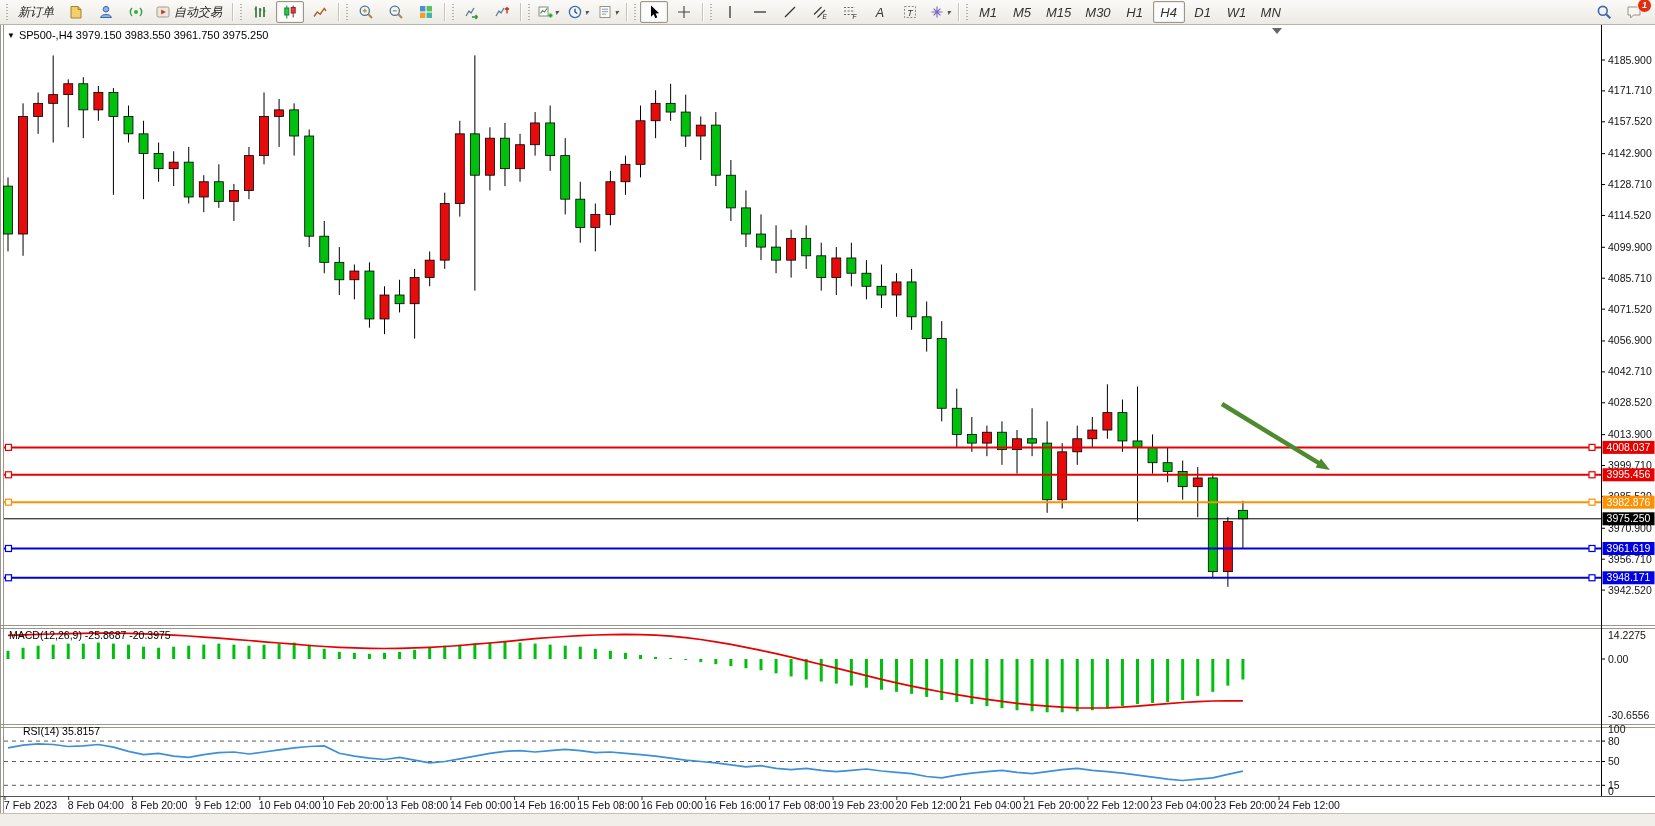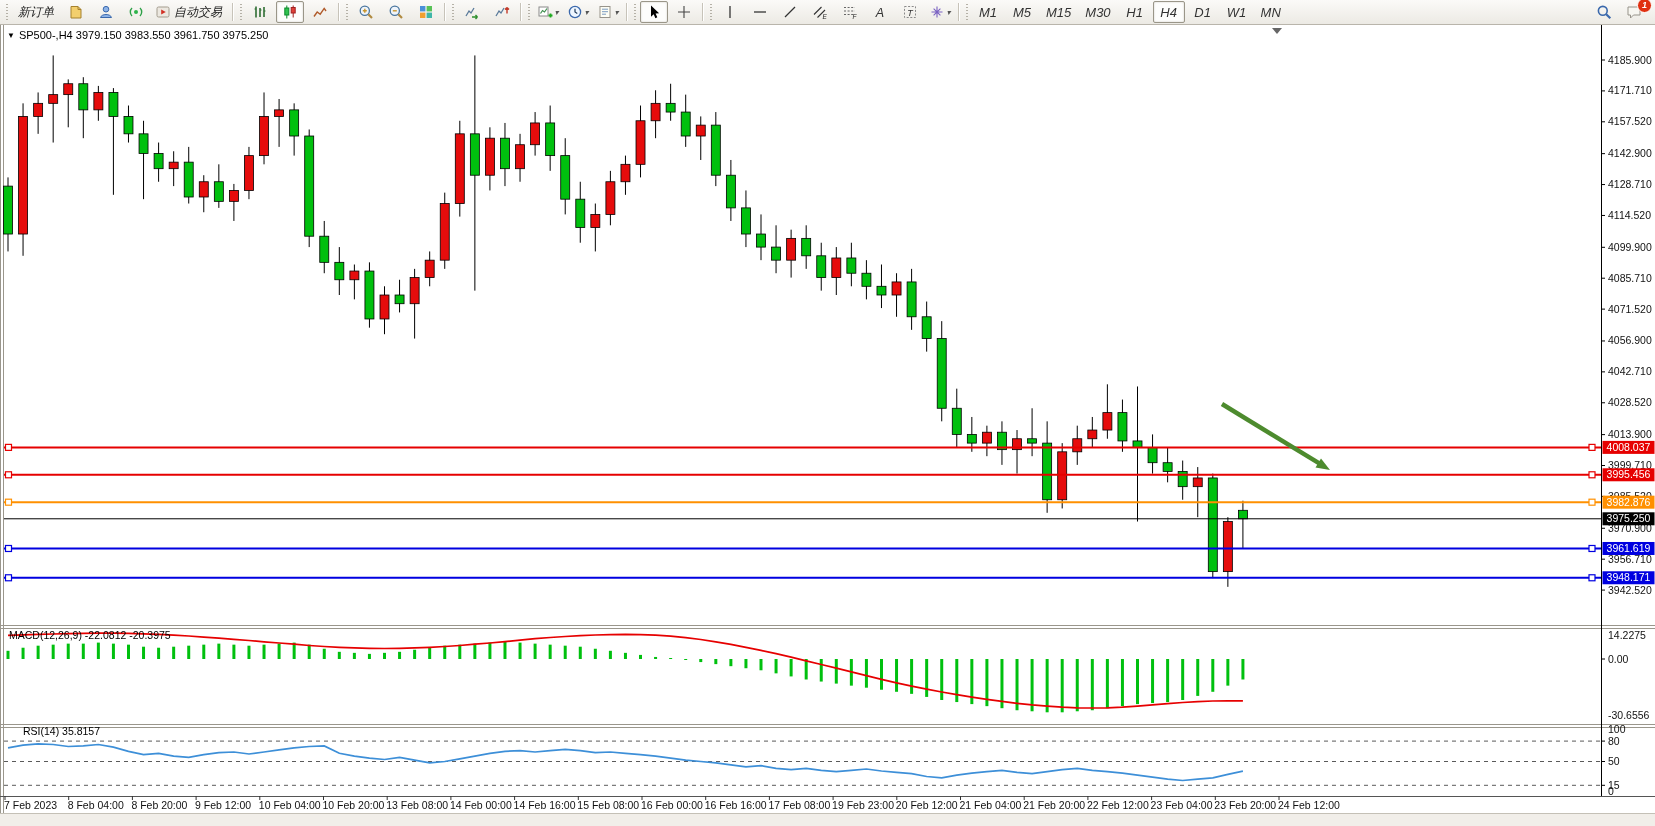--- a/index.html
+++ b/index.html
@@ -262,21 +262,21 @@
         <div class="tb-btn chat-wrap">
           <svg width="16" height="16" viewBox="0 0 16 16">
             <path d="M2 3h12v8H7.5l-3 3v-3H2z" fill="#f7f6f1" stroke="#97938a"></path>
           </svg>
           <span class="badge">1</span>
         </div>
       </div>
     </div>
   <div id="chart-wrap">
     <div id="chart-title"><span class="tri">▼</span><span>SP500-,H4  3979.150 3983.550 3961.750 3975.250</span></div>
-    <div id="macd-label">MACD(12,26,9) -22.0812 -20.3975</div>
+    <div id="macd-label">MACD(12,26,9) -25.8687 -20.3975</div>
     <div id="rsi-label">RSI(14) 35.8157</div>
     <div id="chart-canvas"><svg width="1655" height="788" viewBox="0 0 1655 788">
           <path d="M0.5 0V788M3.5 0V788" stroke="#9a968c" stroke-width="1"></path>
           <g>
             <line x1="8" y1="152.39419999999922" x2="8" y2="226.4461999999992" stroke="#000" stroke-width="1"></line>
             <rect x="3.5" y="161.1061999999992" width="9" height="47.916" fill="#00c00e" stroke="#000" stroke-width="0.8"></rect>
             <line x1="23.060000000000002" y1="78.34219999999921" x2="23.060000000000002" y2="230.8021999999992" stroke="#000" stroke-width="1"></line>
             <rect x="18.560000000000002" y="91.41019999999921" width="9" height="117.612" fill="#e60c0c" stroke="#000" stroke-width="0.8"></rect>
             <line x1="38.120000000000005" y1="67.45219999999921" x2="38.120000000000005" y2="108.8341999999992" stroke="#000" stroke-width="1"></line>
             <rect x="33.620000000000005" y="78.34219999999921" width="9" height="13.067999999999998" fill="#e60c0c" stroke="#000" stroke-width="0.8"></rect>

